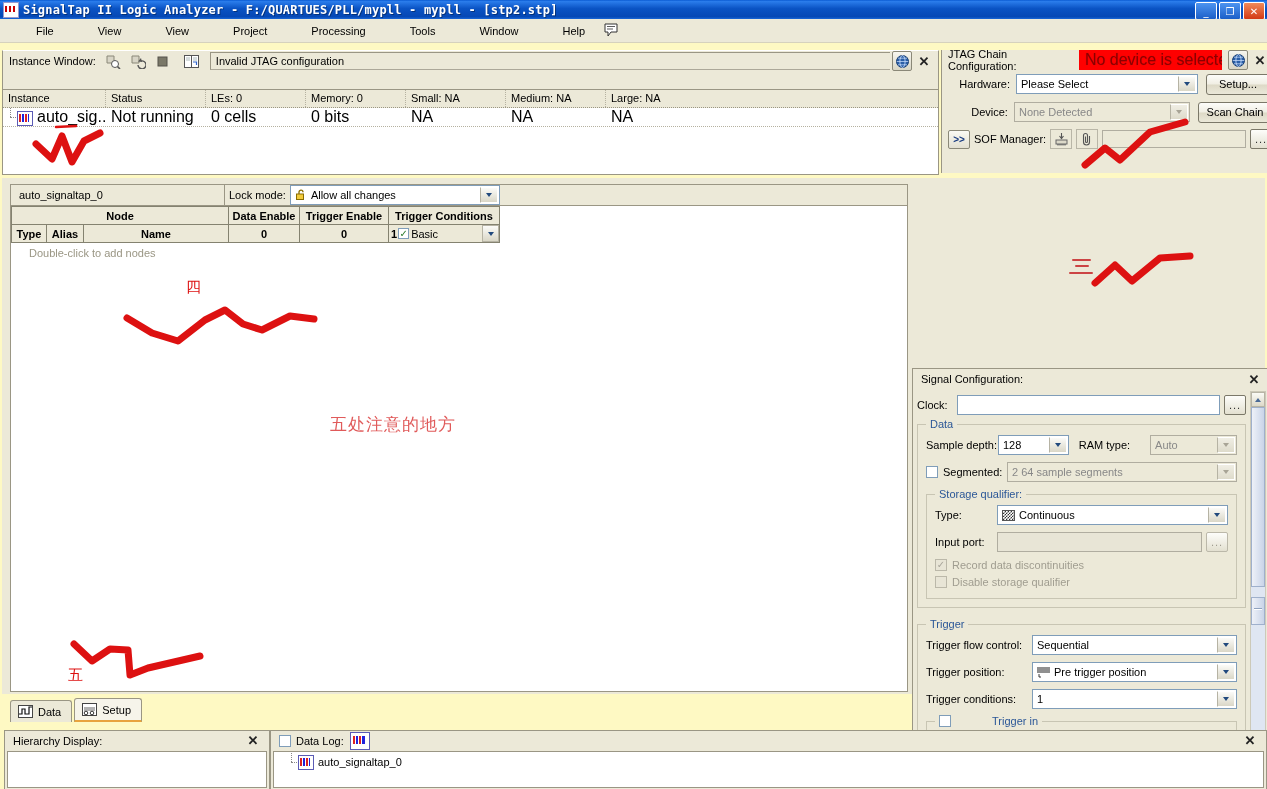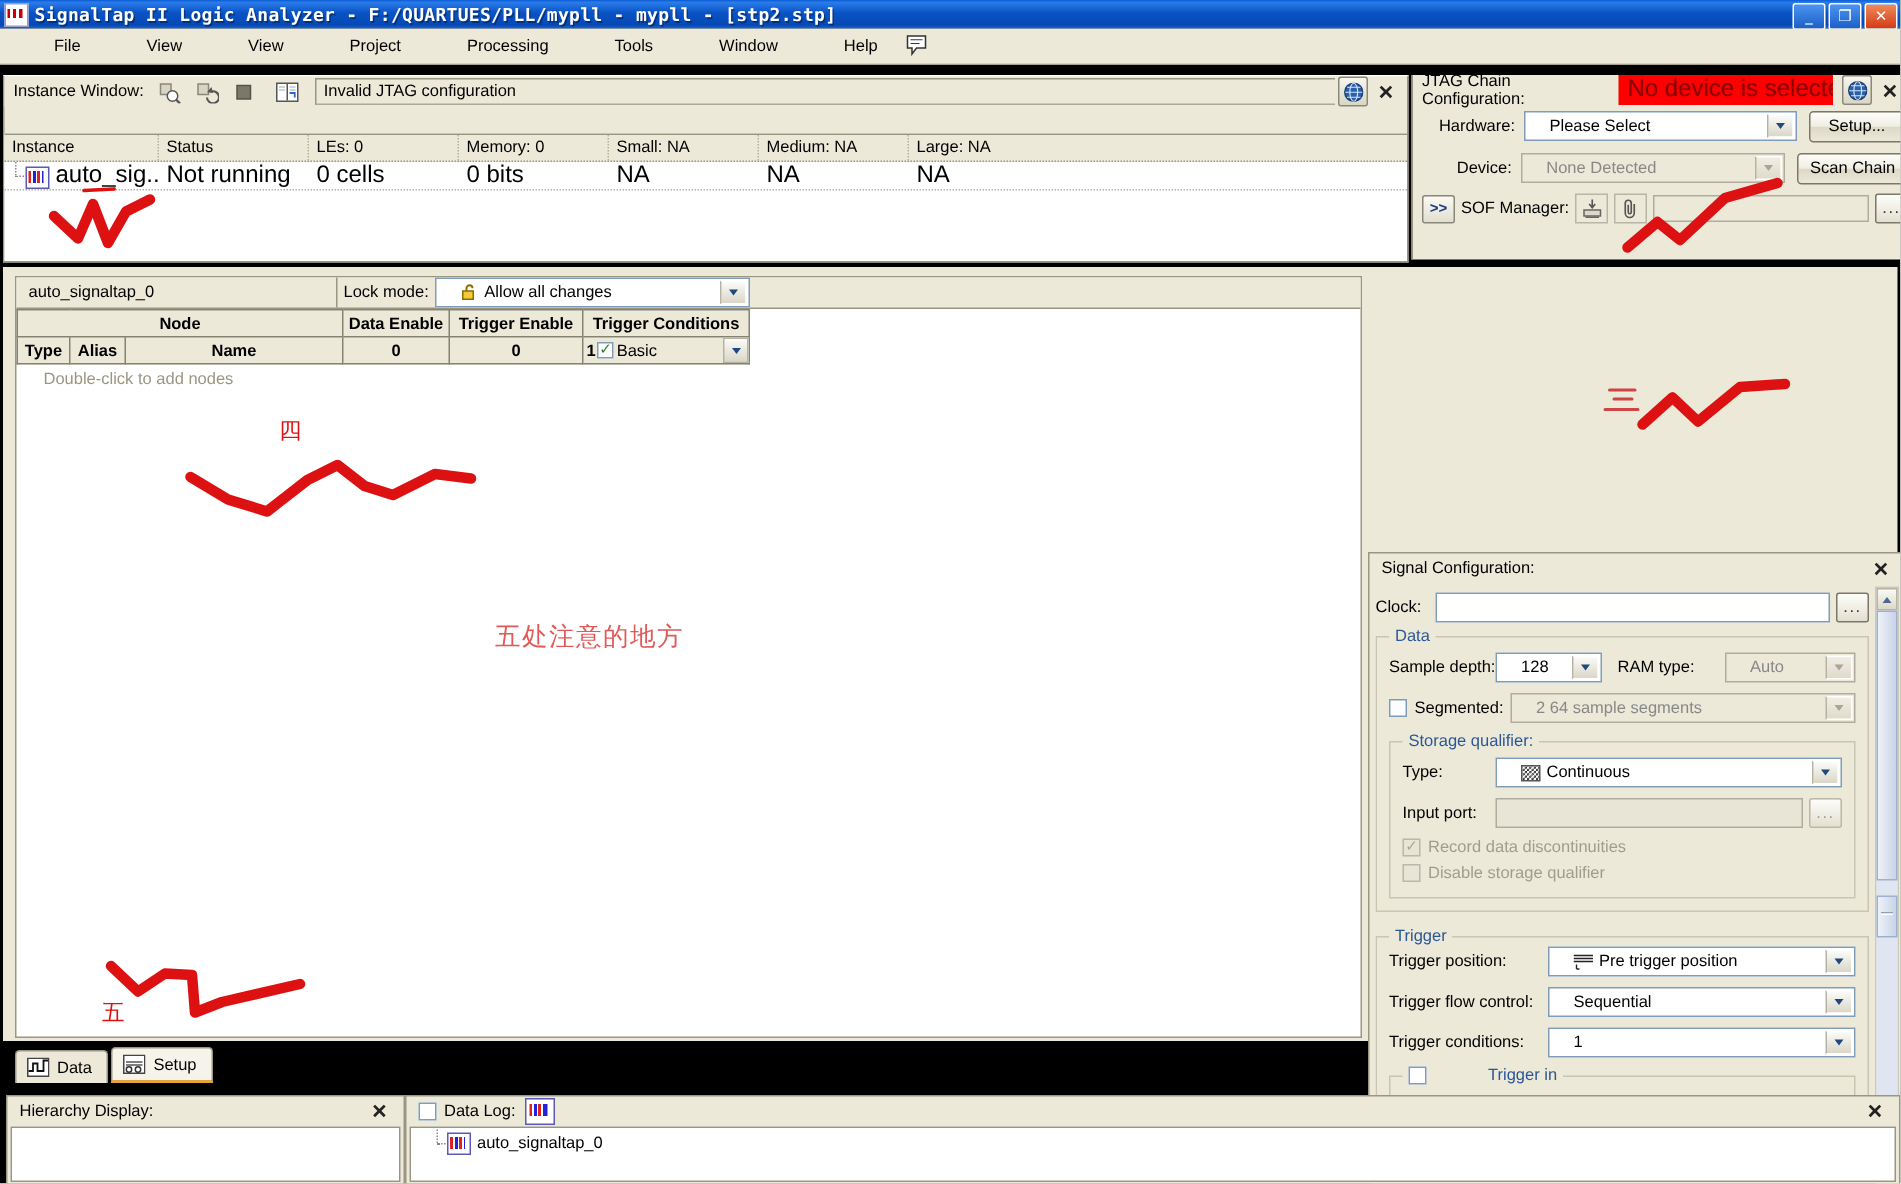--- a/index.html
+++ b/index.html
@@ -4,21 +4,21 @@
 <style>
   html, body {
     margin: 0; padding: 0;
     background: #ffffff;
     font-family: "Liberation Sans", sans-serif;
   }
   #app {
     position: relative;
     width: 1267px; height: 789px;
     overflow: hidden;
-    background: #000000;
+    background: #fef9c3;
     font-size: 11px;
     color: #000;
   }
 
   
   #titlebar {
     position: absolute; left: 0; top: 0; width: 1267px; height: 19px;
     background: linear-gradient(to bottom, #0a5bd3 0%, #2a7ceb 8%, #0a53c4 45%, #0548b5 88%, #1a68d8 100%);
     display: flex; align-items: center;
   }
@@ -112,21 +112,21 @@
   #jtagwarn {
     background:#f00; color:#8b0000; font-size:16px; padding:1px 6px;
     width:148px; box-sizing:border-box; white-space:nowrap; overflow:hidden;
     text-shadow: 0 0 1px rgba(200,0,0,.9);
   }
   .jrow { display:flex; align-items:center; height:28px; padding-left:6px; }
   .jrow .jlbl { width:62px; font-size:11px; text-align:right; margin-right:6px; }
   .combo {
     height:20px; background:#fff; border:1px solid #7f9db9;
     display:flex; align-items:center; box-sizing:border-box; position:relative;
-    font-size:11px; padding-left:16px; cursor:pointer; color:#000;
+    font-size:11px; padding-left:4px; cursor:pointer; color:#000;
   }
   .combo.disabled { background:#ece9d8; color:#888; border-color:#b0ada0; }
   .combo .arrow {
     position:absolute; right:1px; top:1px; bottom:1px; width:16px;
     background: linear-gradient(to bottom,#fbfbf8,#dad7c7);
     border:1px solid #fff; border-left:1px solid #b6b3a4;
     display:flex; align-items:center; justify-content:center;
   }
   .combo.disabled .arrow { background: linear-gradient(to bottom,#f0eee4,#dedbcb); }
   .combo .arrow i { border-left:3px solid transparent; border-right:3px solid transparent;
@@ -569,46 +569,46 @@
             <div class="frow" style="margin-bottom:2px">
               <span class="cbx disabled"></span>
               <span class="flbl dis-text">Disable storage qualifier</span>
             </div>
           </div>
         </div>
 
         <div class="grp" style="margin-top:16px">
           <div class="cap">Trigger</div>
 
+          <div class="frow" style="margin-top:4px">
+            <div class="flbl" style="width:106px">Trigger flow control:</div>
+            <div class="combo" style="flex:1 1 auto">
+              <span>Sequential</span>
+              <span class="arrow">
+                  <i></i>
+                </span>
+            </div>
+          </div>
+
           <div class="frow">
             <div class="flbl" style="width:106px">Trigger position:</div>
             <div class="combo" style="flex:1 1 auto">
               <span class="trigicon">
                 <svg width="14" height="12" viewBox="0 0 14 12">
                   <path d="M0 2 H13 M0 4 H13 M0 6 H13" stroke="#222" stroke-width="1.1"></path>
                   <path d="M2 8 V11 M2 11 H4" stroke="#222" stroke-width="0.9" fill="none"></path>
                 </svg>
               </span>
               <span>Pre trigger position</span>
               <span class="arrow">
                   <i></i>
                 </span>
             </div>
           </div>
 
-          <div class="frow" style="margin-top:4px">
-            <div class="flbl" style="width:106px">Trigger flow control:</div>
-            <div class="combo" style="flex:1 1 auto">
-              <span>Sequential</span>
-              <span class="arrow">
-                  <i></i>
-                </span>
-            </div>
-          </div>
-
           <div class="frow">
             <div class="flbl" style="width:106px">Trigger conditions:</div>
             <div class="combo" style="flex:1 1 auto">
               <span>1</span>
               <span class="arrow">
                   <i></i>
                 </span>
             </div>
           </div>
 

